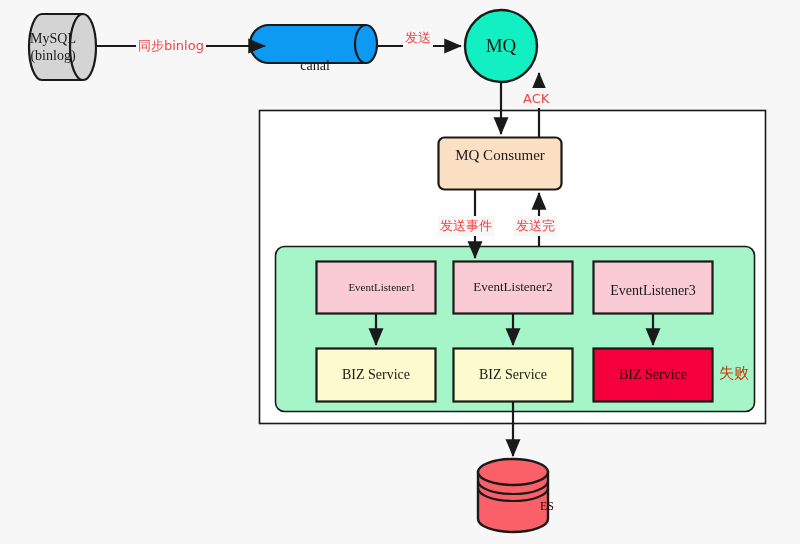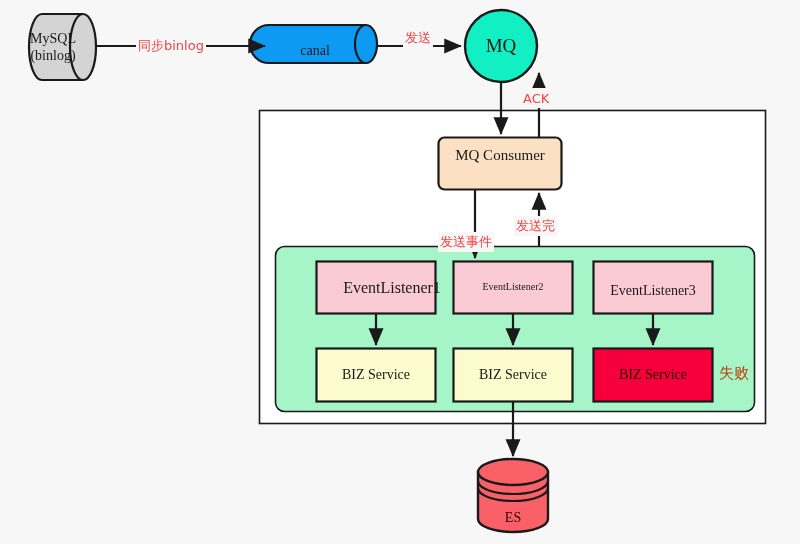--- a/index.html
+++ b/index.html
@@ -112,39 +112,39 @@
   <line x1="513" y1="313" x2="513" y2="345" stroke="#1a1a1a" stroke-width="2.2" marker-end="url(#arrowhead)"></line>
 
   <line x1="653" y1="313" x2="653" y2="345" stroke="#1a1a1a" stroke-width="2.2" marker-end="url(#arrowhead)"></line>
 
   <line x1="513" y1="401" x2="513" y2="456" stroke="#1a1a1a" stroke-width="2.2" marker-end="url(#arrowhead)"></line>
 </svg>
 
 <div class="node-label" style="left:18px; top:14px; width:70px; height:66px; font-size:14px;">MySQL
 (binlog)</div>
 
-<div class="node-label" style="left:265px; top:25px; width:100px; height:52px; font-size:14px;">canal</div>
+<div class="node-label" style="left:265px; top:40px; width:100px; height:52px; font-size:14px;">canal</div>
 
 <div class="node-label" style="left:465px; top:10px; width:72px; height:72px; font-size:19px;">MQ</div>
 
 <div class="node-label" style="left:438px; top:137px; width:124px; height:37px; font-size:15px;">MQ Consumer</div>
 
-<div class="node-label" style="left:316px; top:261px; width:132px; height:53px; font-size:16px;padding-left:10px;">EventListener1</div>
-<div class="node-label" style="left:453px; top:261px; width:120px; height:53px; font-size:10px;border-radius:14px;">EventListener2</div>
+<div class="node-label" style="left:316px; top:261px; width:132px; height:53px; font-size:11px;">EventListener1</div>
+<div class="node-label" style="left:453px; top:261px; width:120px; height:53px; font-size:13px;border-radius:14px;">EventListener2</div>
 <div class="node-label" style="left:593px; top:261px; width:120px; height:60px; font-size:14px;">EventListener3</div>
 
 <div class="node-label" style="left:316px; top:348px; width:120px; height:54px; font-size:14px;">BIZ Service</div>
 <div class="node-label" style="left:453px; top:348px; width:120px; height:54px; font-size:14px;">BIZ Service</div>
 <div class="node-label" style="left:593px; top:348px; width:120px; height:54px; font-size:14px; color:#2b0008;">BIZ Service</div>
 
-<div class="node-label" style="left:478px; top:492px; width:70px; height:52px; font-size:14px; color:#3a0008;">ES</div>
+<div class="node-label" style="left:478px; top:480px; width:70px; height:52px; font-size:12px; color:#3a0008;padding-left:34px;">ES</div>
 
 <div class="edge-label" style="left:136px; top:36px; height:20px;">同步binlog</div>
 
 <div class="edge-label" style="left:403px; top:28px; height:20px;">发送</div>
 
 <div class="edge-label" style="left:521px; top:88px; height:20px;">ACK</div>
 
-<div class="edge-label" style="left:438px; top:232px; height:20px;text-align:center;">发送事件</div>
+<div class="edge-label" style="left:438px; top:216px; height:20px;text-align:center;">发送事件</div>
 
 <div class="edge-label" style="left:514px; top:216px; height:20px;">发送完</div>
 
 <div class="free-label" style="left:719px; top:364px;">失败</div>
 
 </body></html>

